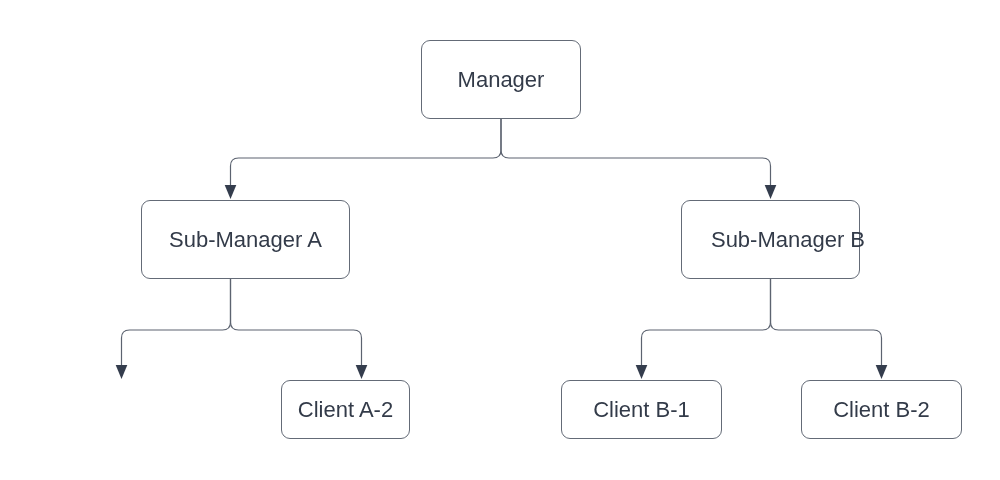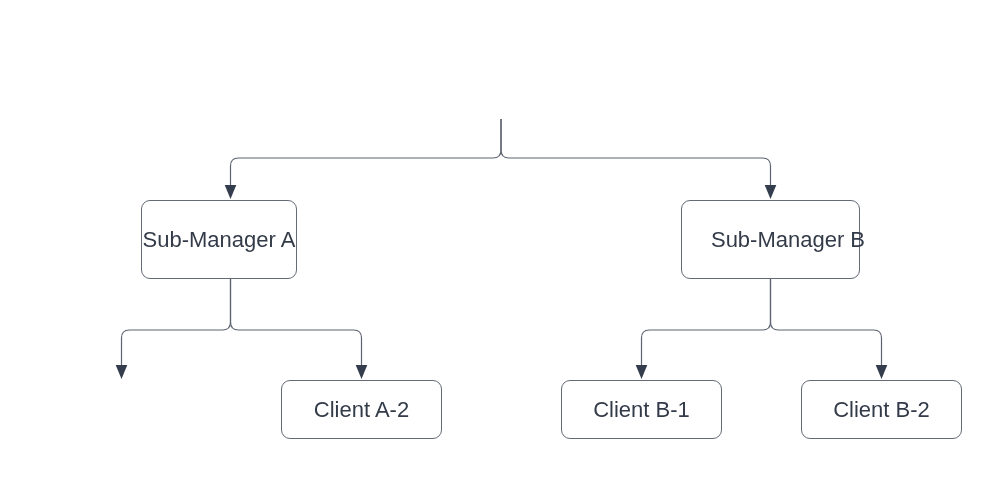--- a/index.html
+++ b/index.html
@@ -30,24 +30,24 @@
     border-radius: 9px;
     display: flex;
     align-items: center;
     justify-content: center;
     font-size: 22px;
     color: #333b49;
     white-space: nowrap;
     text-align: center;
   }
   .node-manager  { left: 421px; top: 40px;  width: 160px; height: 79px; }
-  .node-sub-a    { left: 141px; top: 200px; width: 156px; height: 79px; }
+  .node-sub-a    { left: 141px; top: 200px; width: 209px; height: 79px; }
   .node-sub-b    { left: 681px; top: 200px; width: 179px; height: 79px; padding-left: 35px; }
   .node-client-a1{ left: 41px;  top: 380px; width: 161px; height: 59px; }
-  .node-client-a2{ left: 281px; top: 380px; width: 161px; height: 59px; }
+  .node-client-a2{ left: 281px; top: 380px; width: 129px; height: 59px; }
   .node-client-b1{ left: 561px; top: 380px; width: 161px; height: 59px; }
   .node-client-b2{ left: 801px; top: 380px; width: 161px; height: 59px; }
   .edge-line {
     fill: none;
     stroke: #5c6370;
     stroke-width: 1.2;
   }
   .edge-arrow {
     fill: #343d4d;
     stroke: none;
@@ -72,19 +72,20 @@
     <path class="edge-line" d="M 230.5 279 L 230.5 322 Q 230.5 330 238.5 330 L 353.5 330 Q 361.5 330 361.5 338 L 361.5 365"></path>
     <polygon class="edge-arrow" points="361.5,379 355.7,365 367.3,365"></polygon>
 
     <path class="edge-line" d="M 770.5 279 L 770.5 322 Q 770.5 330 762.5 330 L 649.5 330 Q 641.5 330 641.5 338 L 641.5 365"></path>
     <polygon class="edge-arrow" points="641.5,379 635.7,365 647.3,365"></polygon>
 
     <path class="edge-line" d="M 770.5 279 L 770.5 322 Q 770.5 330 778.5 330 L 873.5 330 Q 881.5 330 881.5 338 L 881.5 365"></path>
     <polygon class="edge-arrow" points="881.5,379 875.7,365 887.3,365"></polygon>
   </svg>
 
+  <div class="node node-manager">Manager</div>
   <div class="node node-sub-a">Sub-Manager A</div>
   <div class="node node-sub-b">Sub-Manager B</div>
   <div class="node node-client-a2">Client A-2</div>
   <div class="node node-client-b1">Client B-1</div>
   <div class="node node-client-b2">Client B-2</div>
 
 </div>
 
 </body></html>

